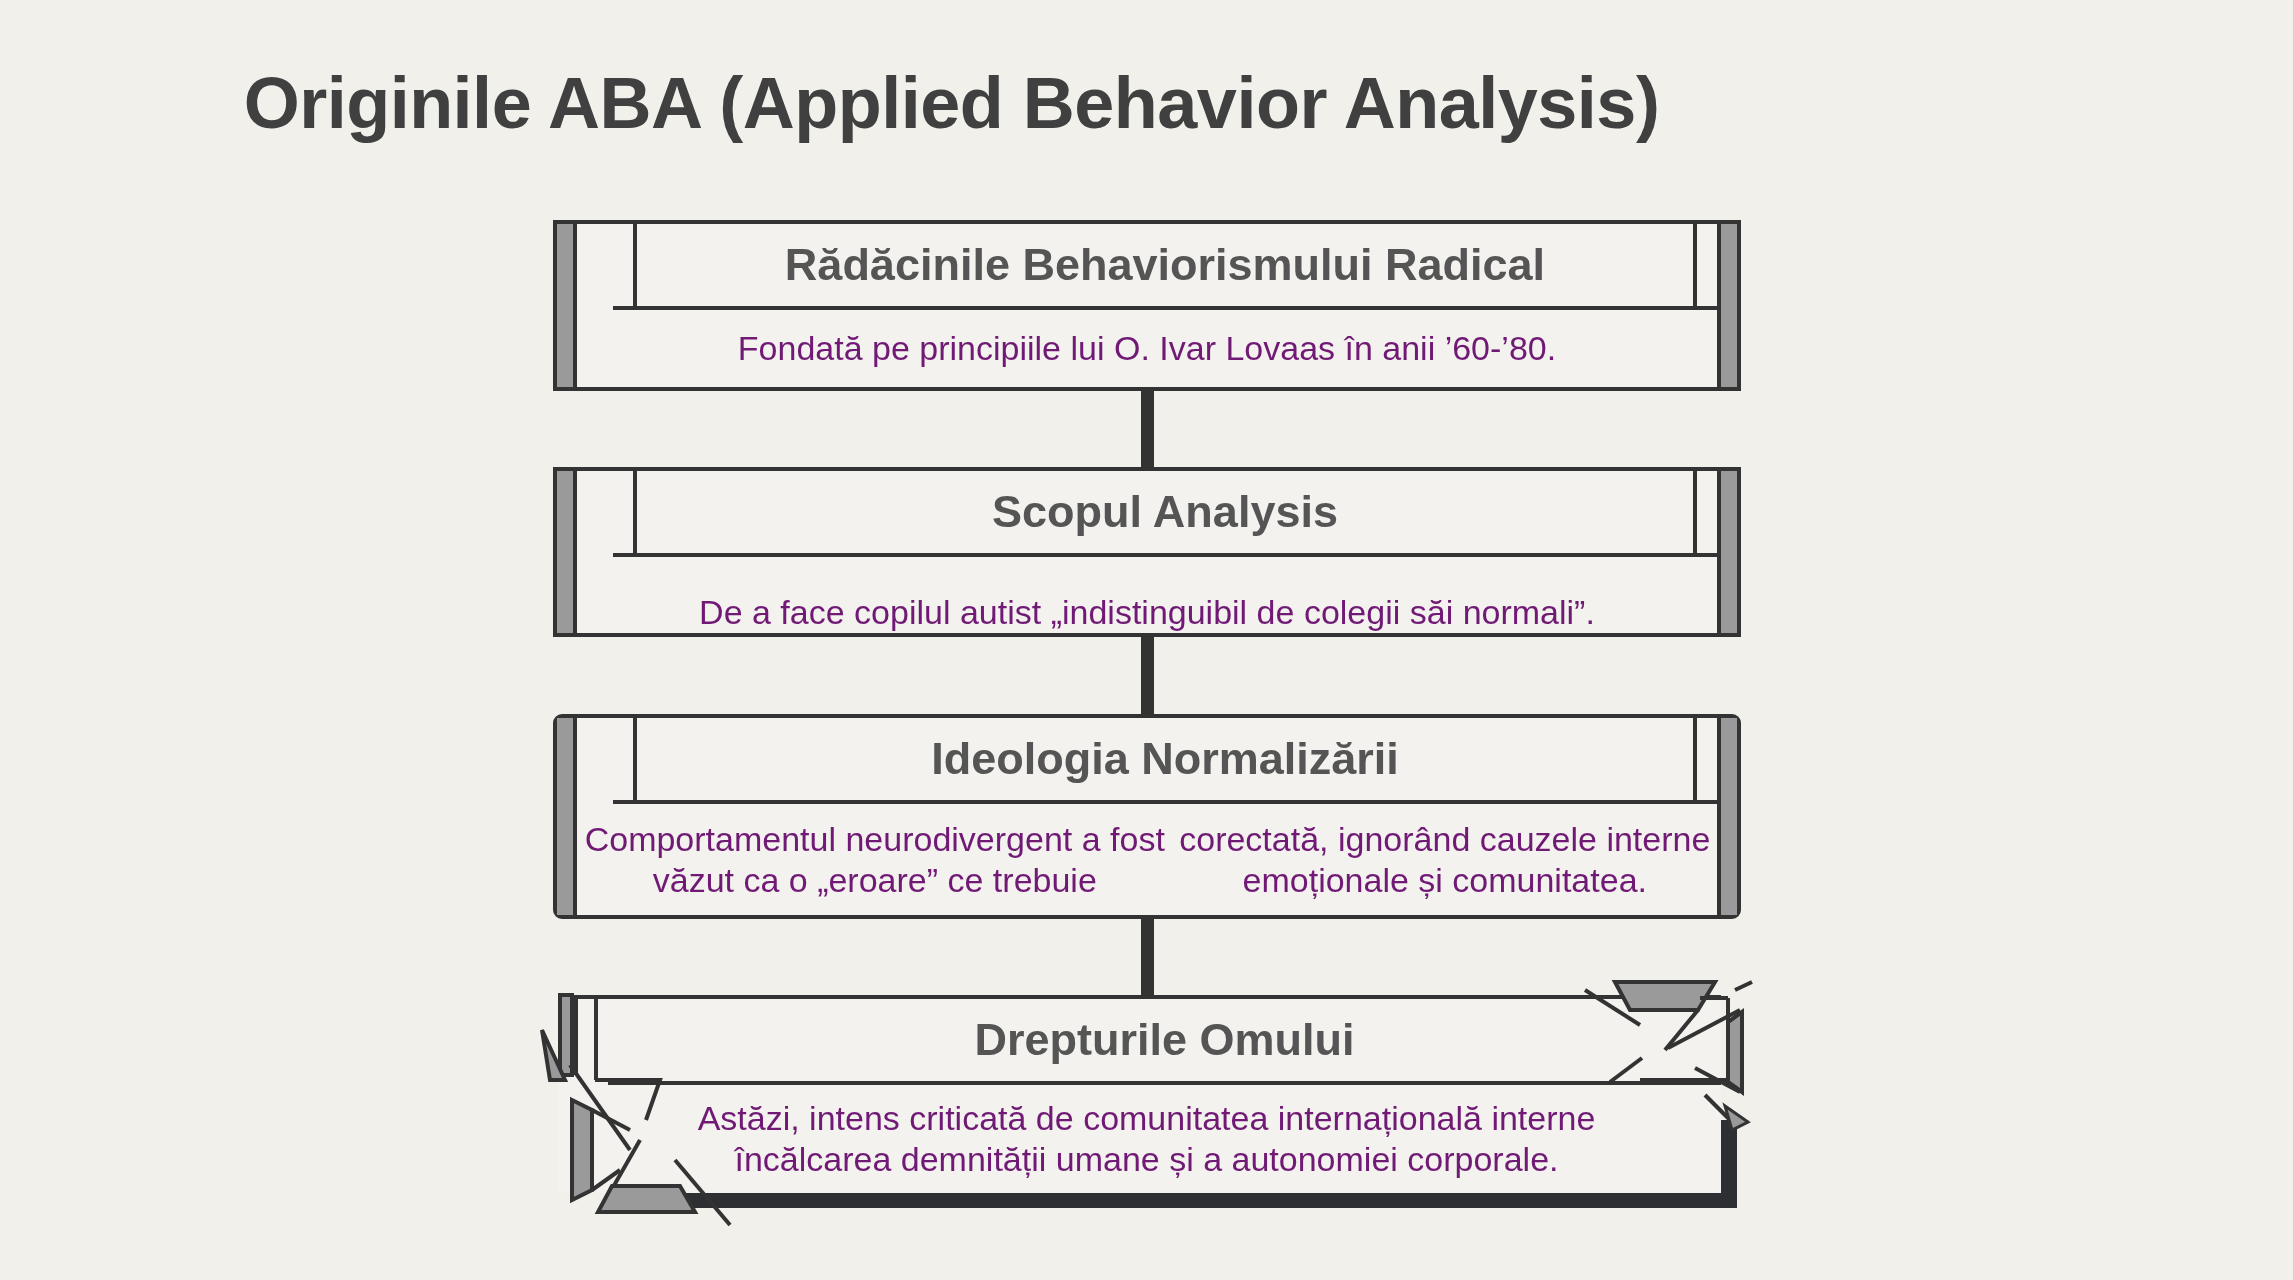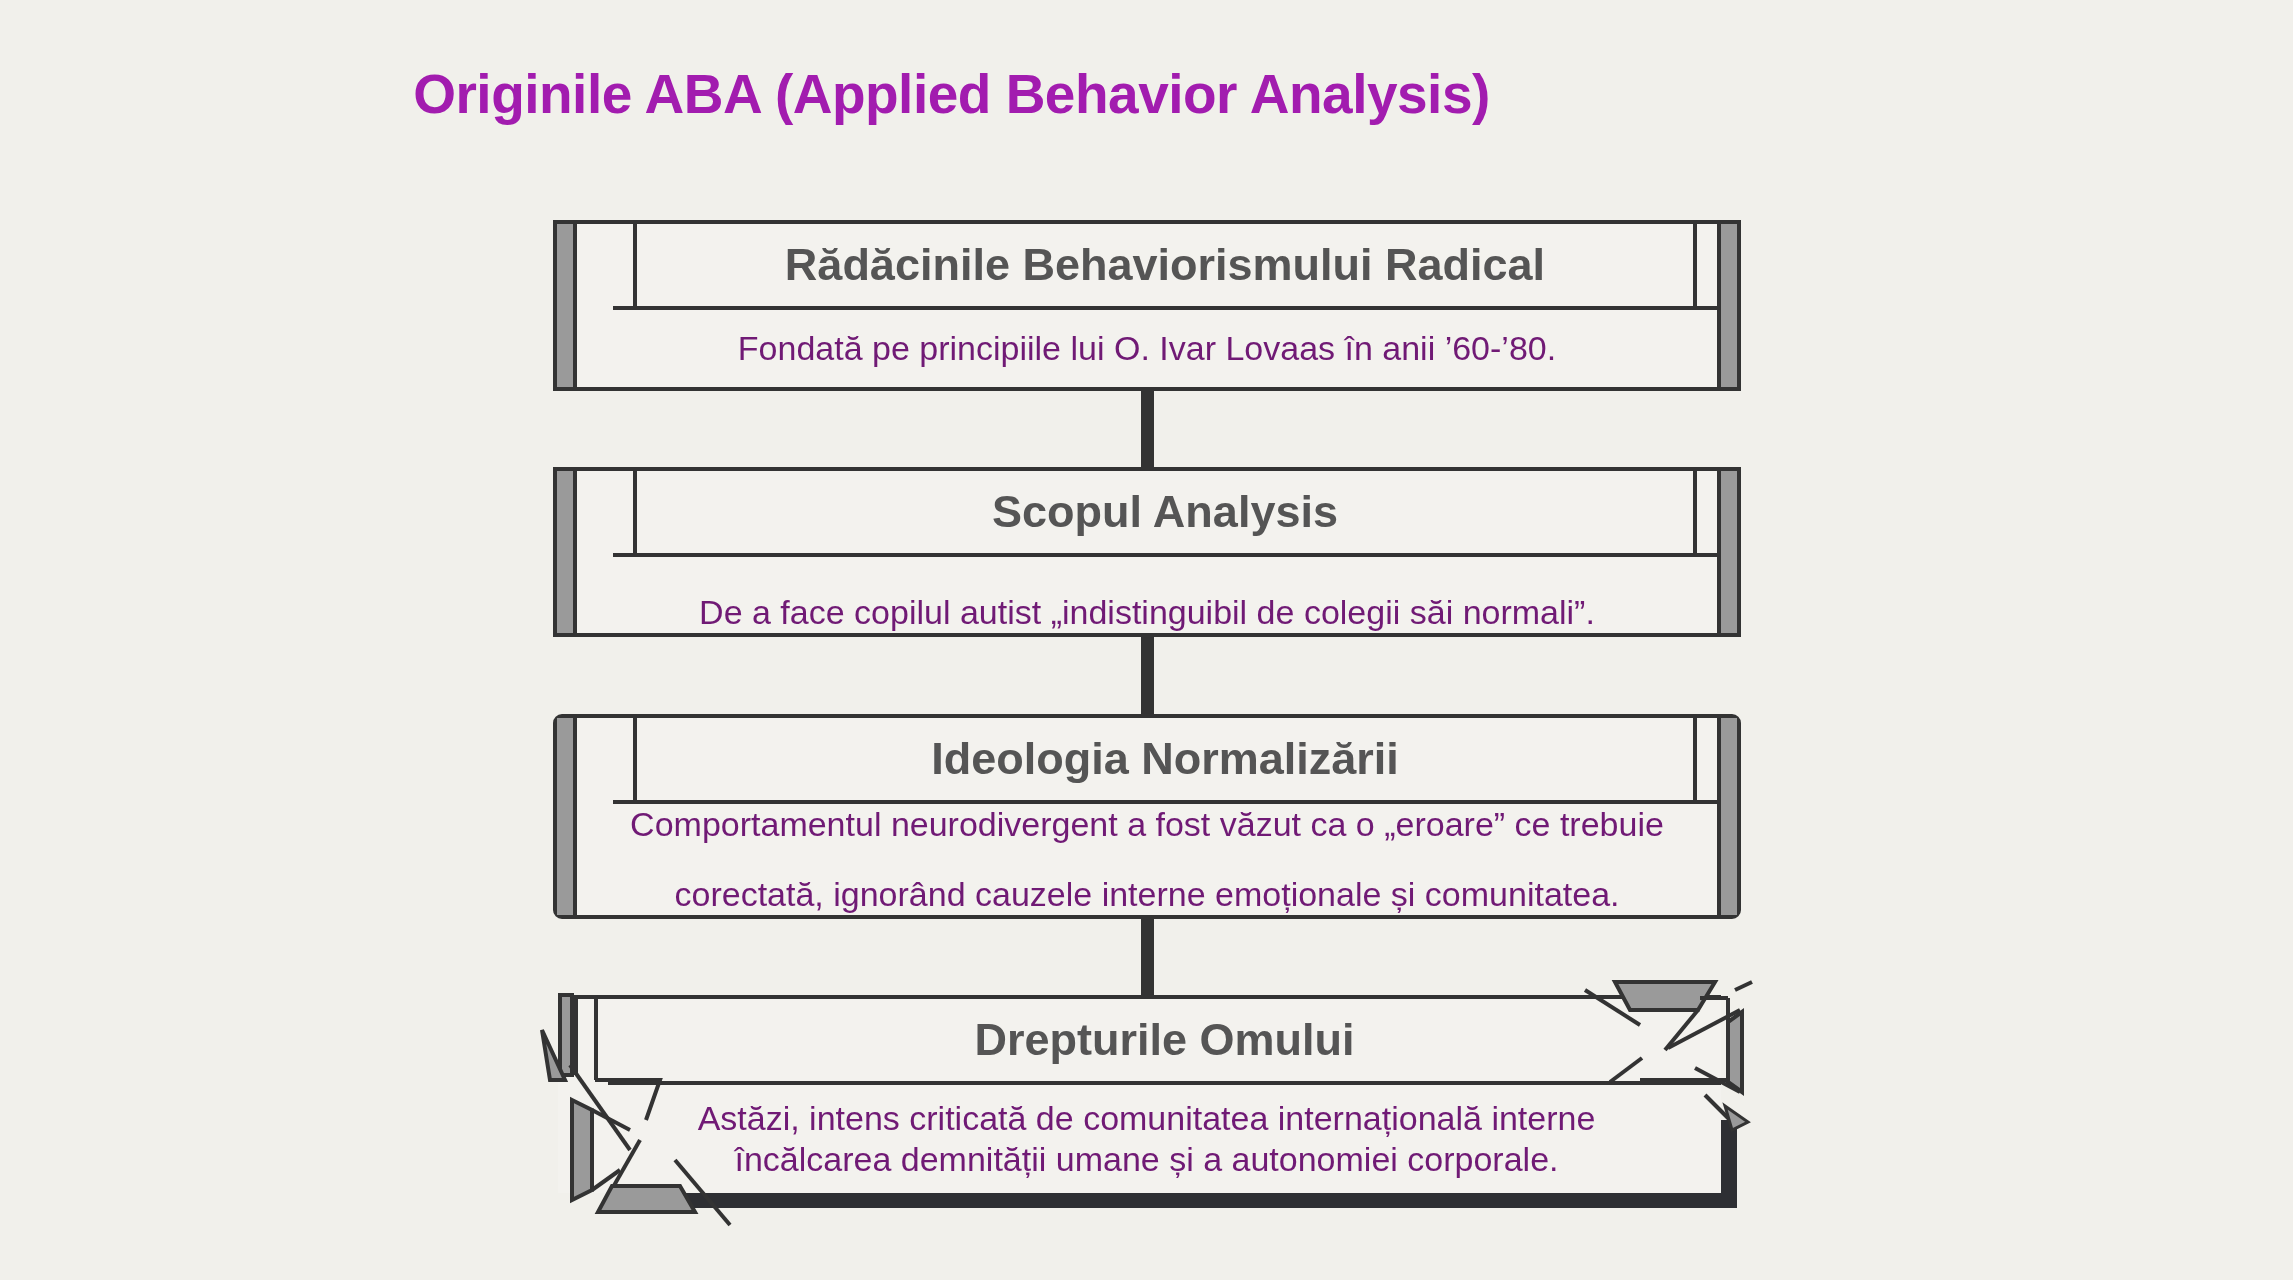--- a/index.html
+++ b/index.html
@@ -3,22 +3,22 @@
 <meta charset="utf-8">
 <style>
   html, body { margin:0; padding:0; }
   body {
     width:2293px; height:1280px; overflow:hidden; position:relative;
     background:#f1f0eb;
     font-family:"Liberation Sans", "DejaVu Sans", sans-serif;
   }
   .title {
     position:absolute; left:0; width:1903px; top:62px;
-    text-align:center; font-size:55px; font-weight:bold;
-    color:#a21caf; letter-spacing:-0.5px;
+    text-align:center; font-size:72px; font-weight:bold;
+    color:#404040; letter-spacing:-0.5px;
   }
   .box {
     position:absolute; left:553px; width:1188px;
     box-sizing:border-box;
     border:4px solid #333;
     background:#f3f2ee;
   }
   .box .bar-l, .box .bar-r {
     position:absolute; top:0; bottom:0; width:16px;
     background:#9a9a9a; border-right:4px solid #333;
@@ -89,21 +89,21 @@
 <div class="connector" style="top:637px;height:77px;"></div>
 
 <div class="box" style="top:714px;height:205px;border-radius:9px;">
   <div class="bar-l"></div>
   <div class="bar-r"></div>
   <div class="head" style="height:86px;">
     <div class="in-l"></div>
     <div class="in-r"></div>
     <span>Ideologia Normalizării</span>
   </div>
-  <div class="body" style="top:86px;flex-direction:column;justify-content:space-between;">
+  <div class="body" style="top:86px;flex-direction:row;">
     <span>Comportamentul neurodivergent a fost văzut ca o „eroare” ce trebuie</span>
     <span>corectată, ignorând cauzele interne emoționale și comunitatea.</span>
   </div>
 </div>
 
 <div class="connector" style="top:919px;height:77px;"></div>
 
 <div class="b4-shadow"></div>
 <div class="b4-shadow-r"></div>
 <div class="box b4" style="top:995px;left:558px;width:1163px;height:198px;border-left:none;">

